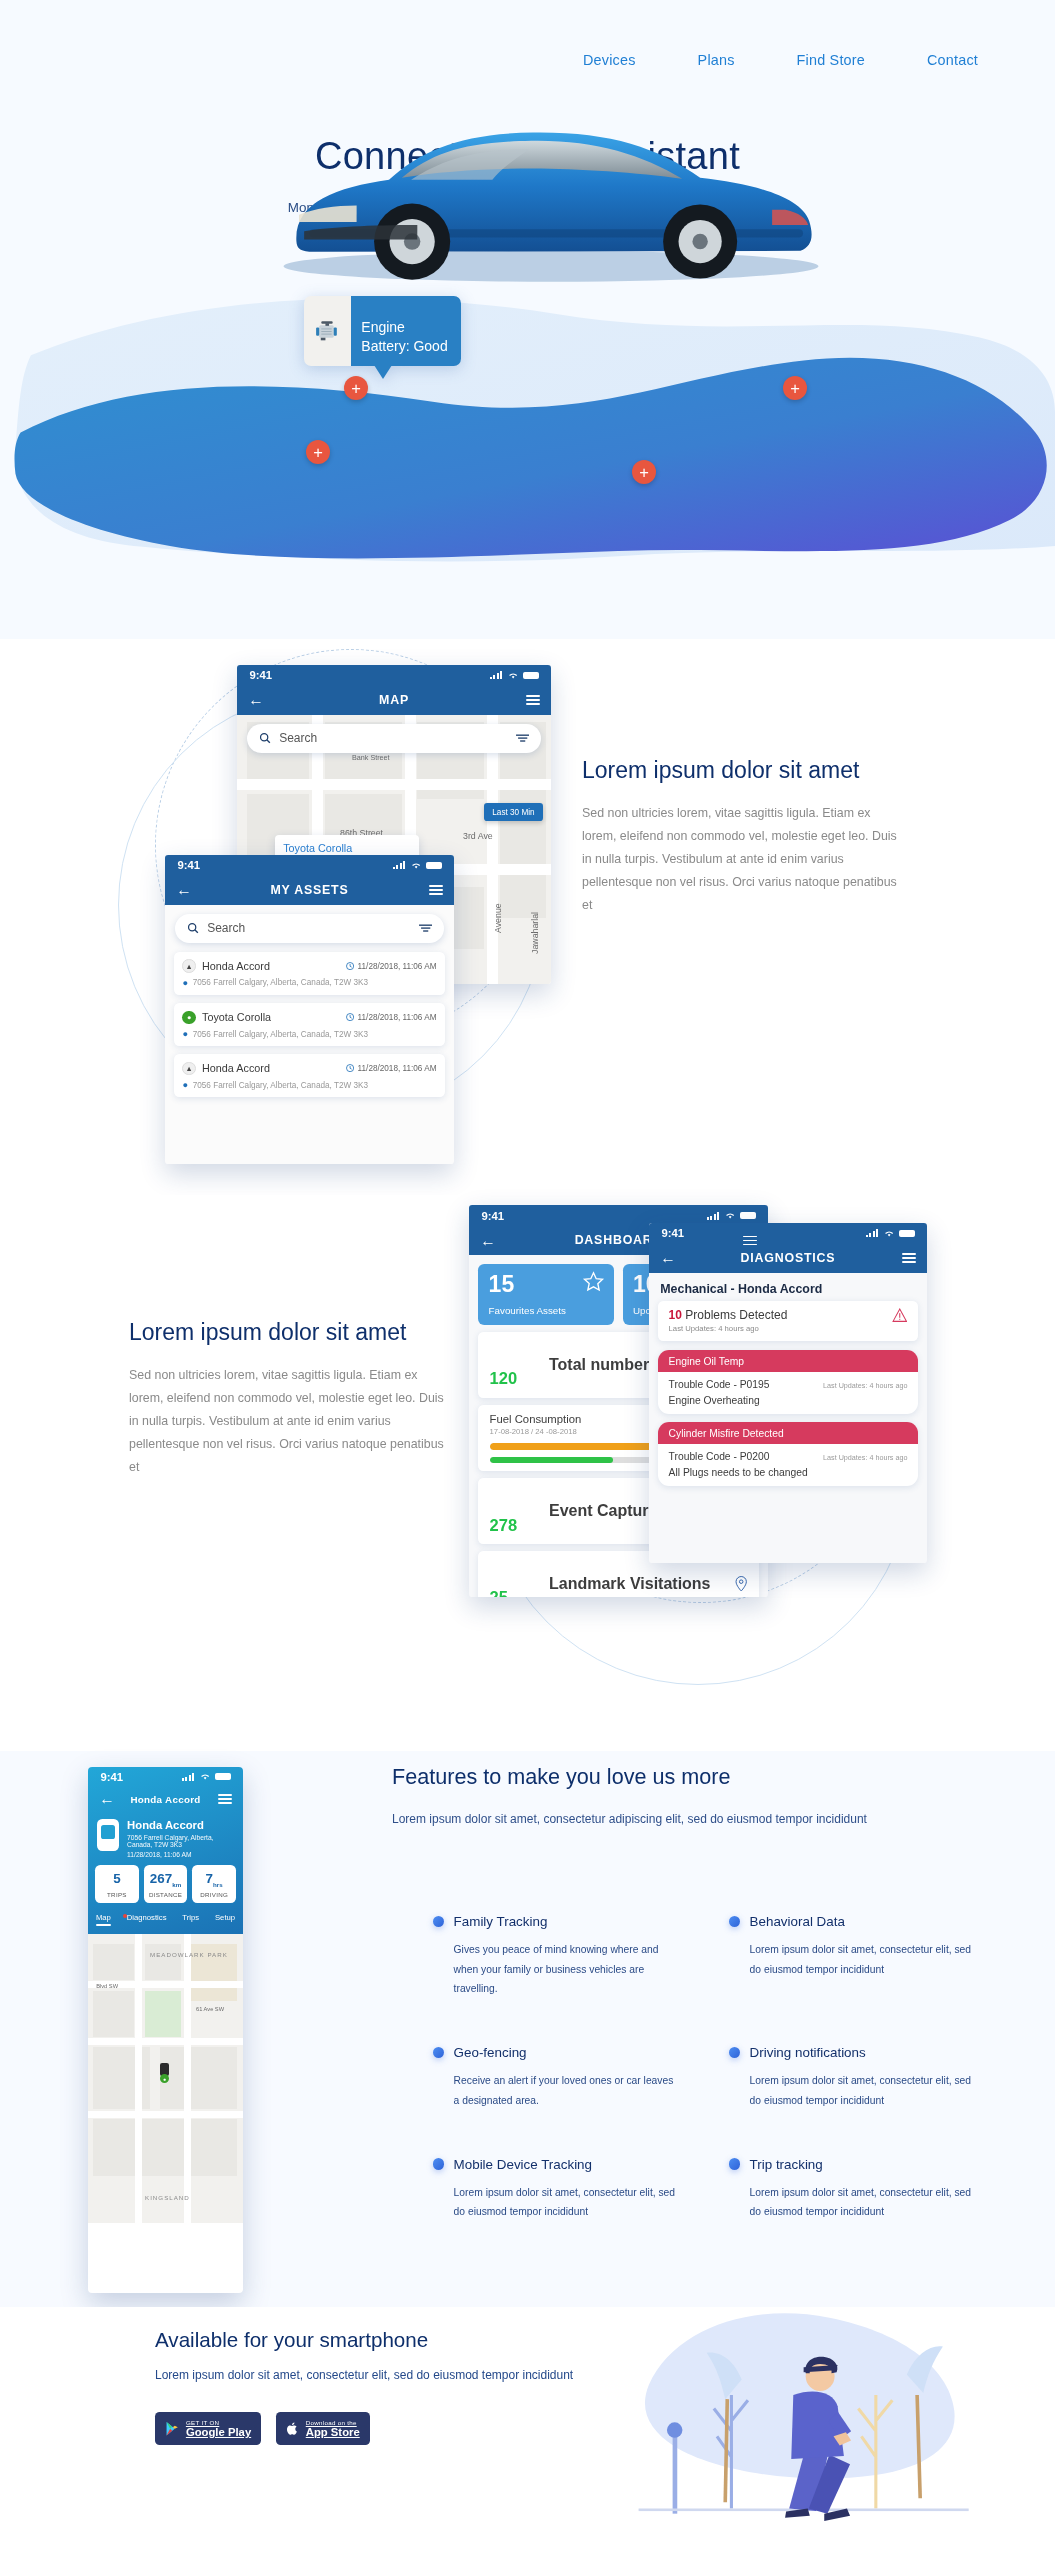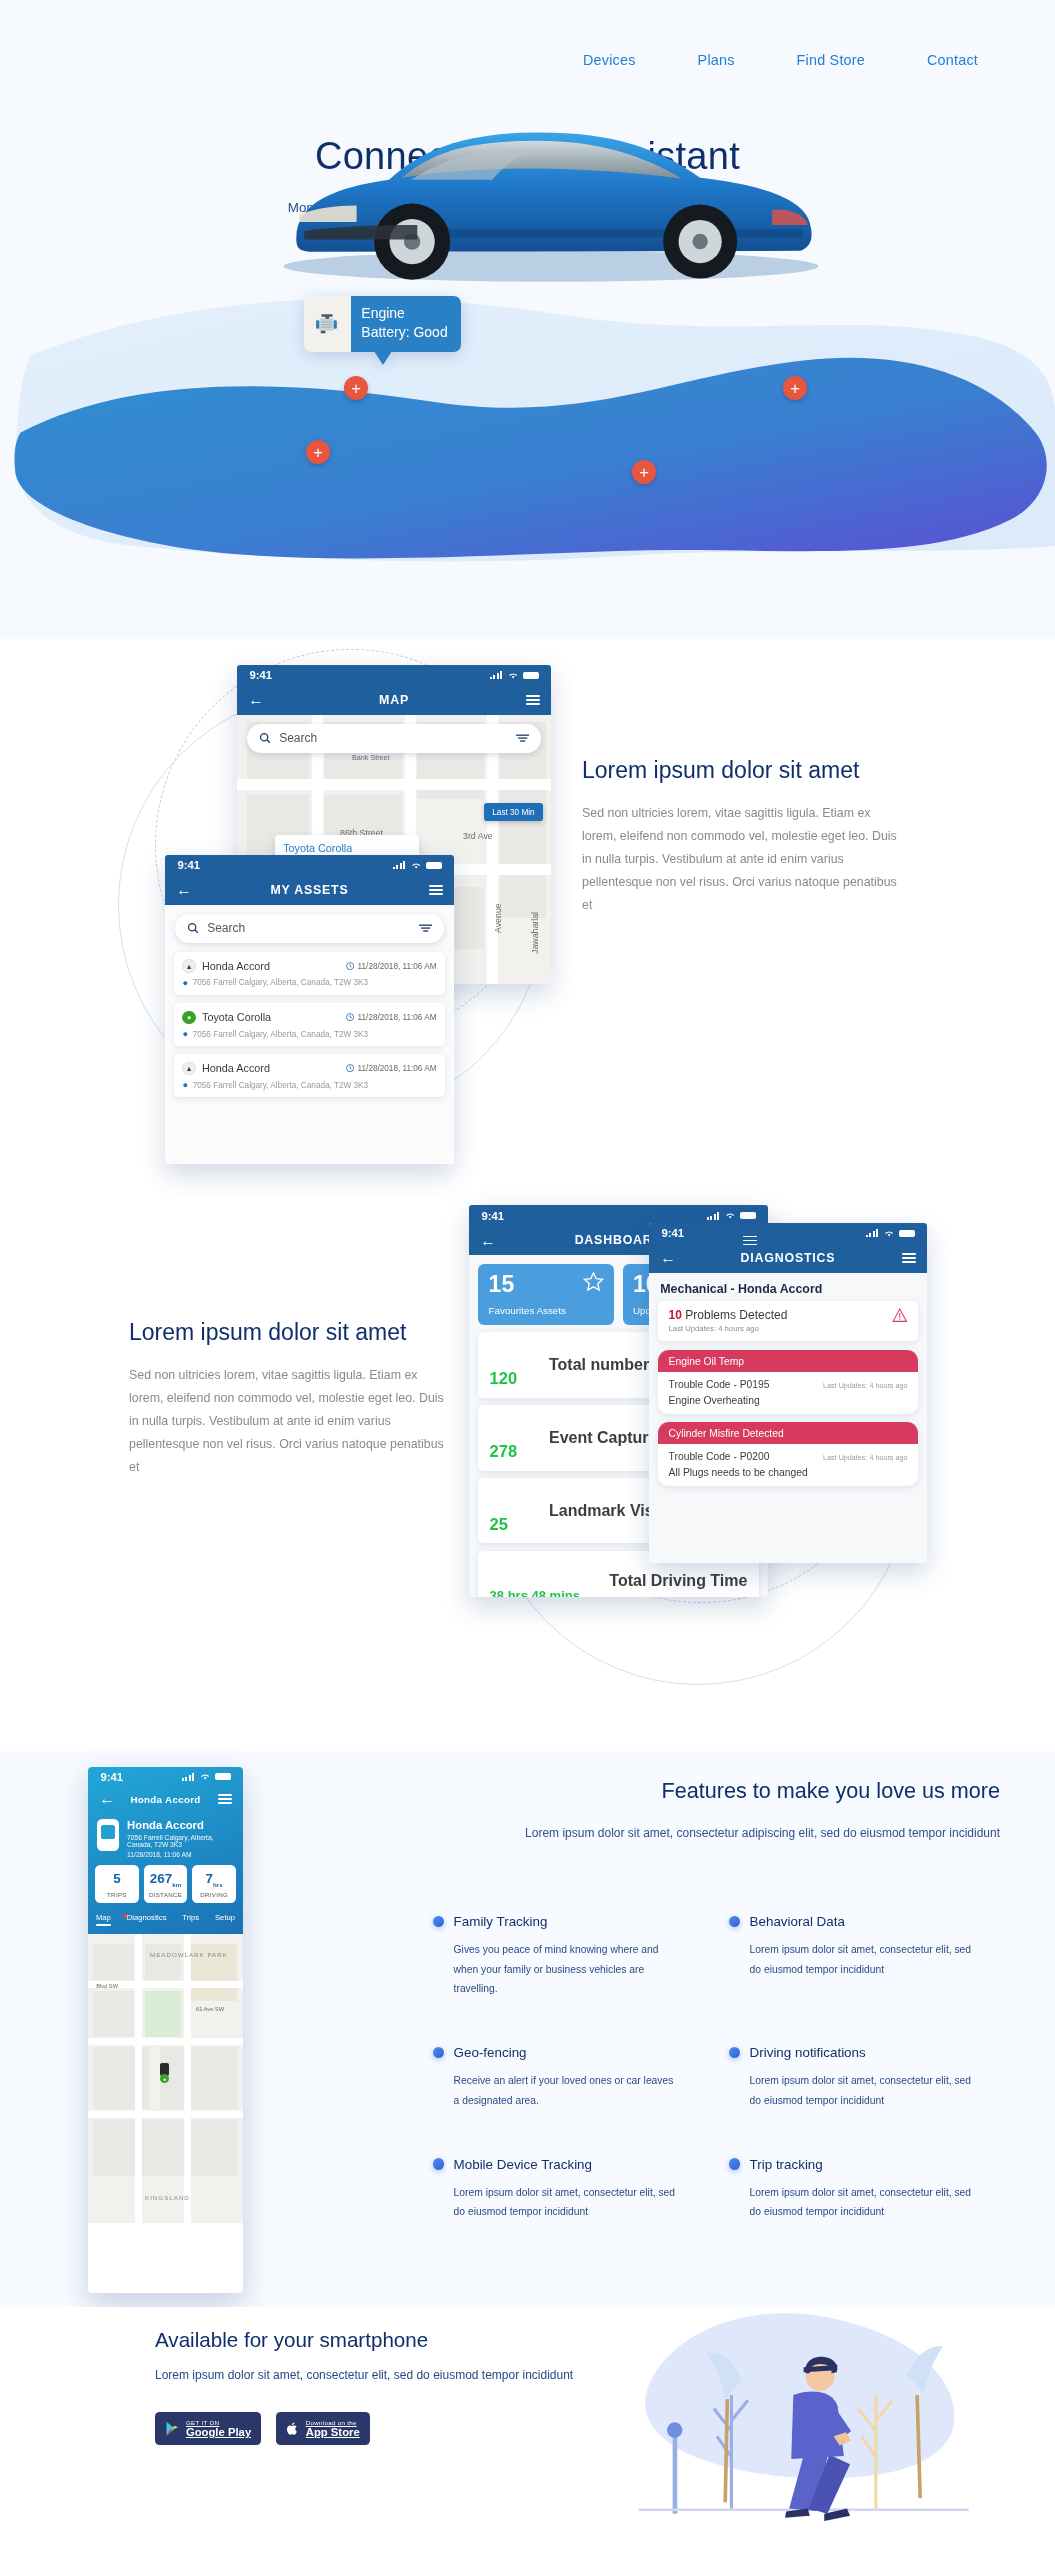--- a/index.html
+++ b/index.html
@@ -46,21 +46,21 @@
     filter: drop-shadow(0 3.1px 7.2px rgba(30,80,160,.22));
   }
   .callout-icon {
     width:47px; background:#f2f1ee; border-radius:7.2px 0 0 7.2px;
     display:flex; align-items:center; justify-content:center;
   }
   .callout-body {
     background:#2980c4; color:#fff; border-radius:0 7.2px 7.2px 0;
     padding:8.2px 13.4px 9.3px 10.3px; position:relative;
   }
-  .callout-body .l1 { font-size:14px; line-height:18.5px; }
+  .callout-body .l1 { font-size:14px; line-height:18.5px;margin-top:14px; }
   .callout-body .l2 { font-size:14px; line-height:19.6px; }
   .callout-tail {
     position:absolute; left:23px; bottom:-13.4px;
     width:0;height:0;border-left:9.3px solid transparent;border-right:9.3px solid transparent;
     border-top:14.4px solid #2980c4;
   }
   .hotspot {
     position:absolute; z-index:7;
     width:24px;height:24px;border-radius:50%;
     background:#e8563f; color:#fff;
@@ -201,21 +201,21 @@
     box-shadow:0 1.5px 6.2px rgba(40,80,140,.12); background:#fff; }
   .diag-head { background:#d63a5e; color:#fff; font-size:10.3px; padding:5.7px 10.3px; }
   .diag-body { padding:7.2px 10.3px 8.2px; }
   .diag-body .row1 { display:flex;justify-content:space-between;align-items:baseline; }
   .diag-body .code { font-size:10.3px; color:#3b3b3b; }
   .diag-body .upd { font-size:7.2px; color:#9b9b9b; }
   .diag-body .desc { font-size:10.3px; color:#3b3b3b; margin-top:4.1px; }
 
   
   .sec-feat { position:relative; width:1055px; height:556px; background:#f7faff; }
-  .feat-head { position:absolute; left:392px; top:27px; width:608px; text-align:right; }
+  .feat-head { position:absolute; left:392px; top:13px; width:608px; text-align:left; }
   .feat-head h2 { font-size:21.6px; font-weight:400; color:#0e2f6b; }
   .feat-head p { font-size:12px; line-height:23px; color:#2f4f8a; margin-top:17.5px; }
   .feat-grid {
     position:absolute; left:433px; top:163px; width:546px;
     display:grid; grid-template-columns:1fr 1fr; column-gap:46px; row-gap:46px;
   }
   .feat-item .ft-title { display:flex;align-items:center;gap:9.3px; font-size:13.4px; color:#13306b; }
   .feat-dot { width:11.3px;height:11.3px;border-radius:50%;
     background:linear-gradient(135deg,#4d8ef2,#2f63d8); flex:none;
     box-shadow:0 2.1px 6.2px rgba(60,110,220,.35); }
@@ -578,20 +578,30 @@
               <path d="M21 6a5 5 0 0 1-6.6 6.6L6 21 3 18l8.4-8.4A5 5 0 0 1 18 3l-3 3 3 3 3-3z" fill="none" stroke="#fff" stroke-width="1.5"></path>
             </svg>
         </div>
       </div>
 
       <div class="stat-card">
         <span class="n">120</span>
         <span class="t">Total number of trips</span>
       </div>
 
+      <div class="fuel-card">
+        <div class="ft">Fuel Consumption</div>
+        <div class="fd">17-08-2018 / 24 -08-2018</div>
+        <div class="bar">
+            <i style="width:78%;background:#f0a019"></i>
+          </div>
+        <div class="bar">
+            <i style="width:48%;background:#2fc247"></i>
+          </div>
+      </div>
 
       <div class="stat-card">
         <span class="n">278</span>
         <span class="t">Event Captured</span>
       </div>
 
       <div class="stat-card" style="justify-content:space-between;">
         <span style="display:flex;gap:13.4px;align-items:center;">
           <span class="n">25</span>
           <span class="t">Landmark Visitations</span>

